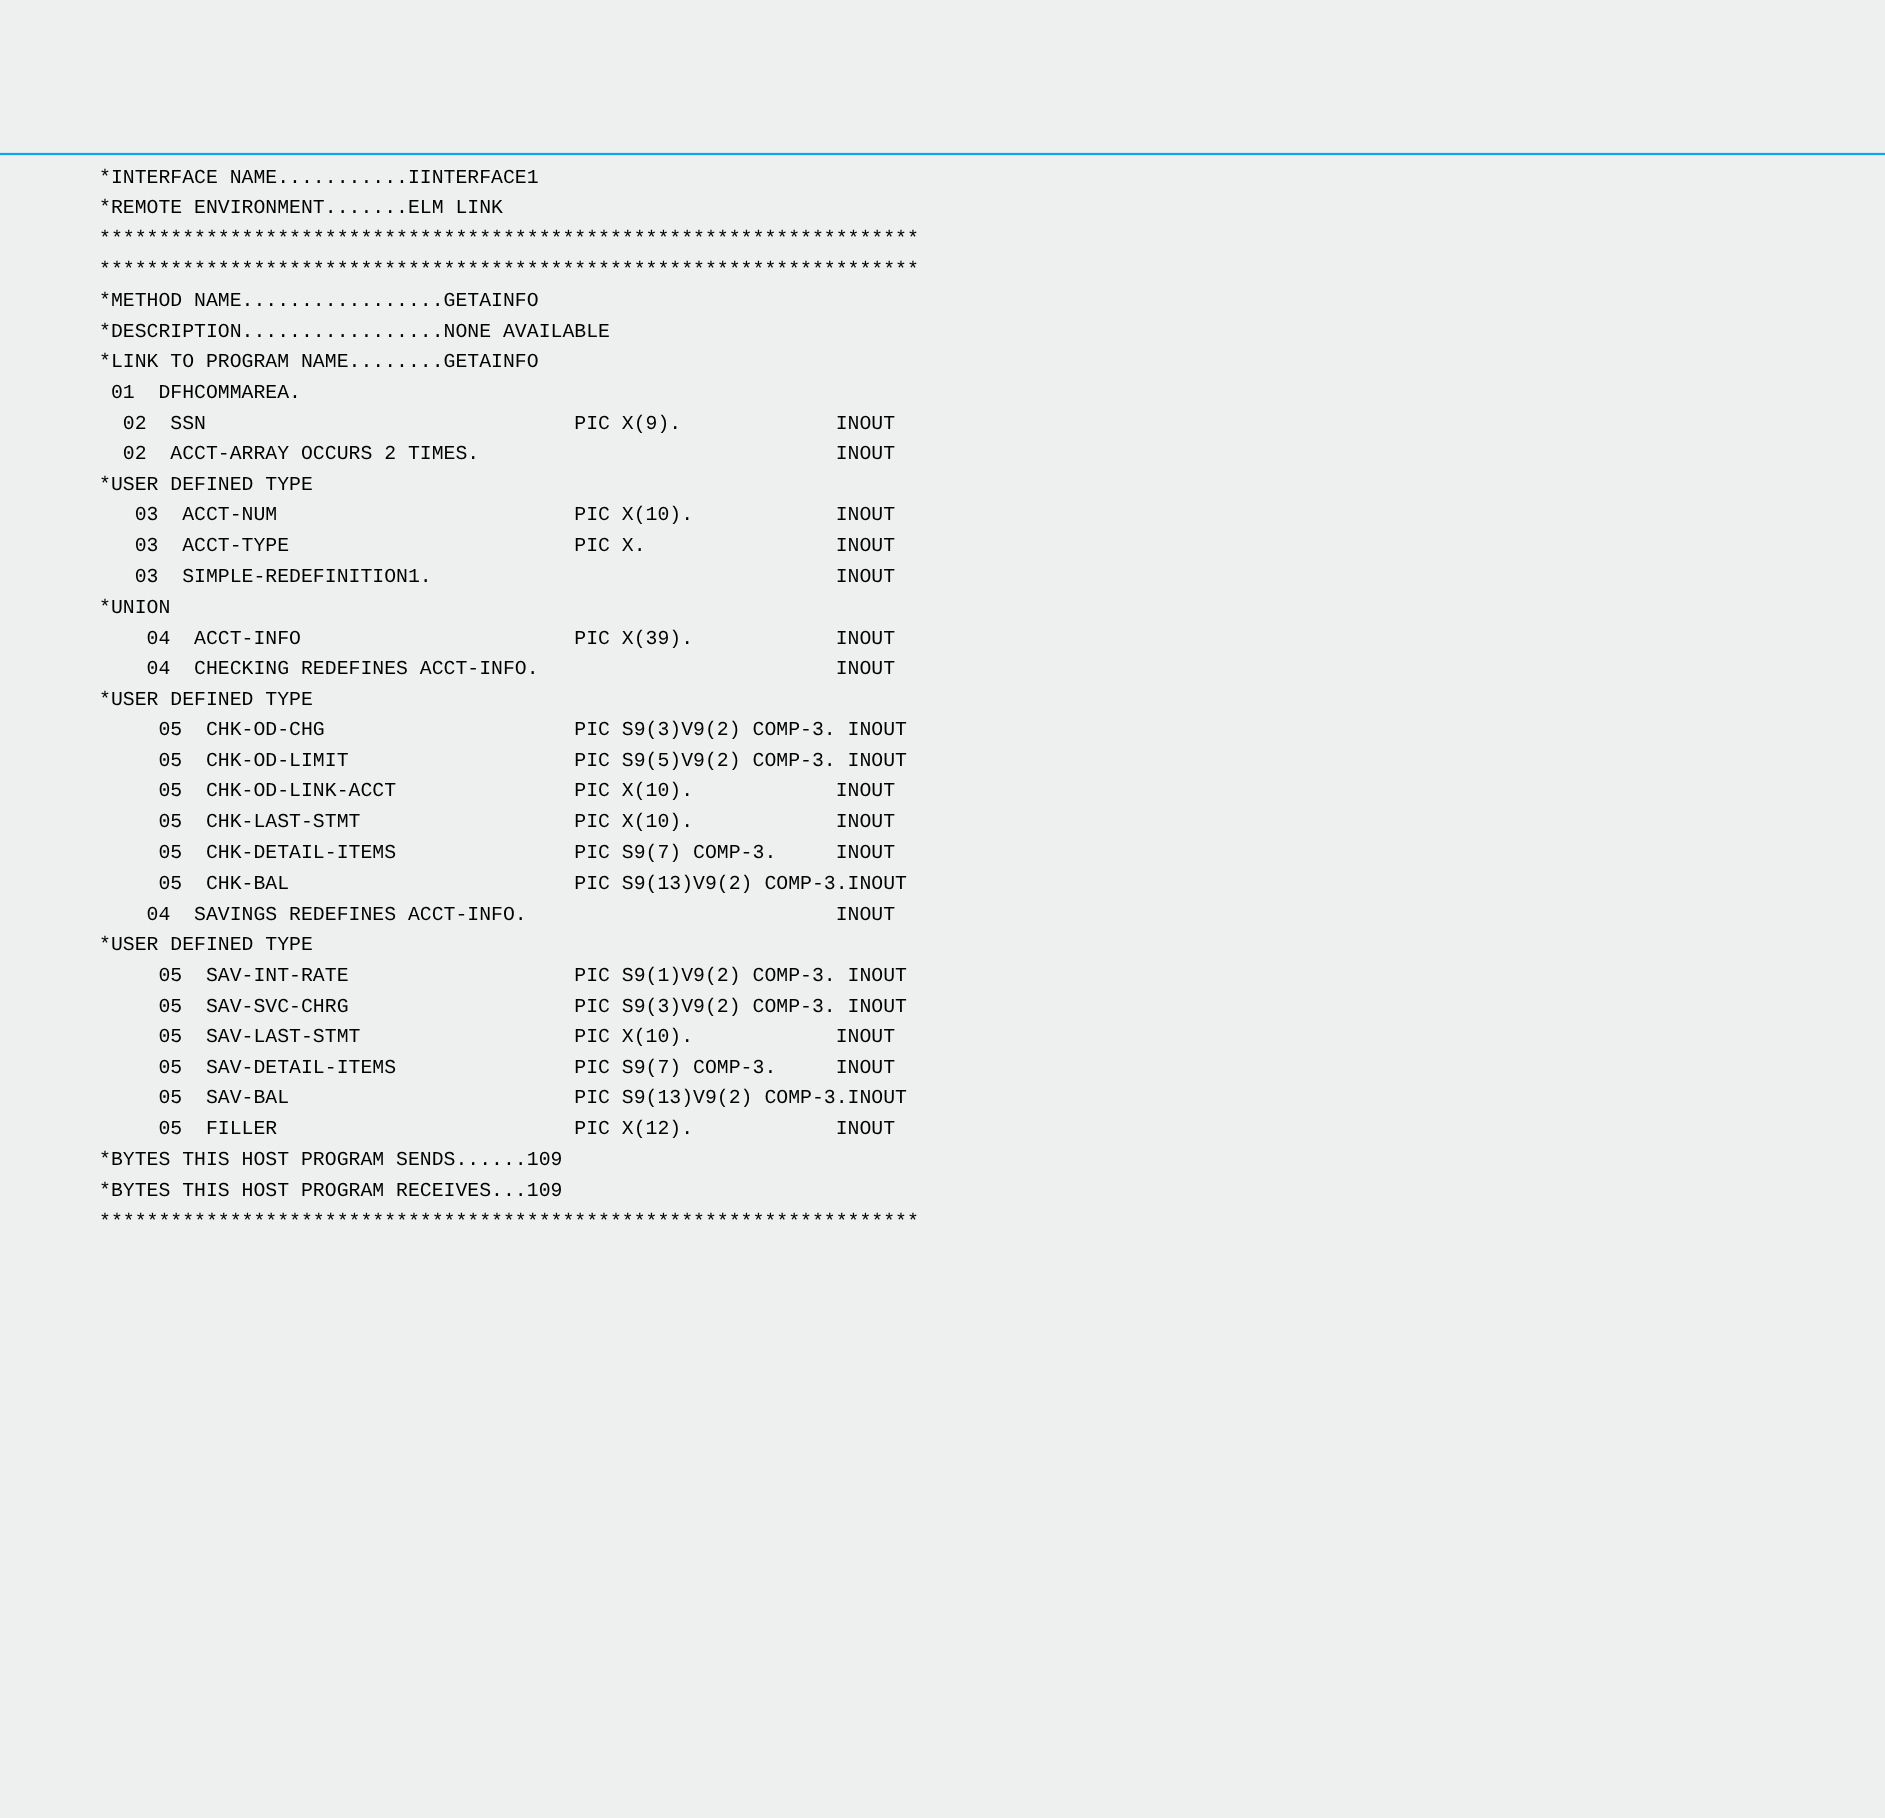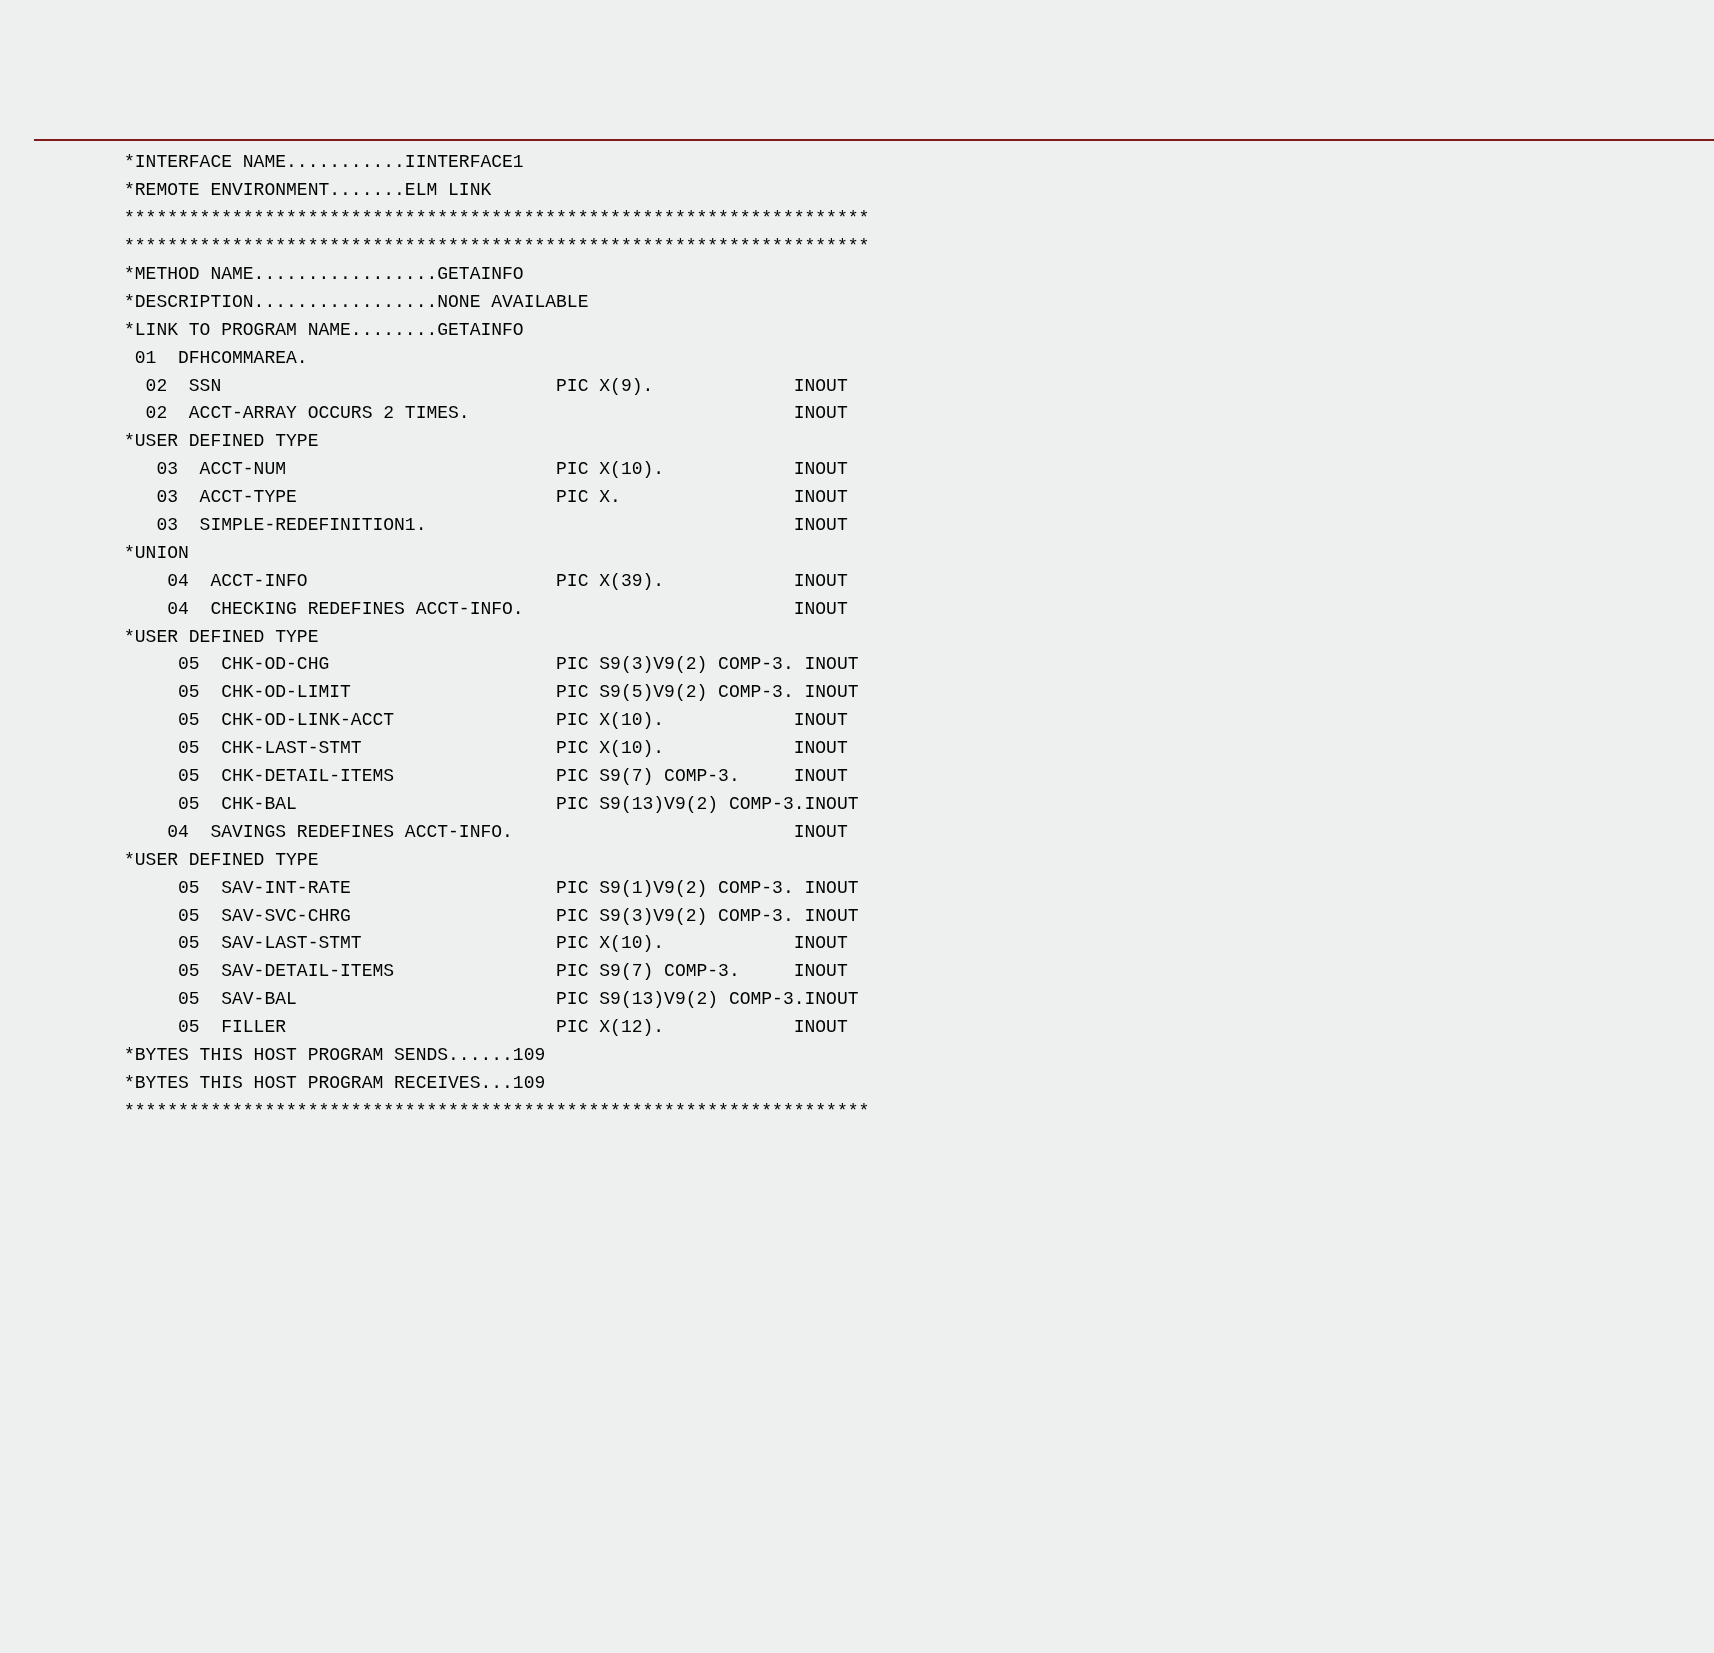--- a/index.html
+++ b/index.html
@@ -7,22 +7,21 @@
     padding: 0;
     background: #eef0f0;
     font-family: "Courier New", Courier, monospace;
     font-size: 18px;
     line-height: 1.55;
     color: #000;
     white-space: pre;
   }
   .page {
     padding: 8px 0 16px 90px;
-    border-top: 2px solid #7f1d1d;
-    margin-left: 34px;
+    border-top: 2px solid #0ea5e9;
   }
   .line { display: block; }
 </style>
 </head>
 <body>
 
 
 
 <div class="page" id="listing"><span class="line">*INTERFACE NAME...........IINTERFACE1</span><span class="line">*REMOTE ENVIRONMENT.......ELM LINK</span><span class="line">*********************************************************************</span><span class="line"></span><span class="line"></span><span class="line">*********************************************************************</span><span class="line">*METHOD NAME.................GETAINFO</span><span class="line">*DESCRIPTION.................NONE AVAILABLE</span><span class="line">*LINK TO PROGRAM NAME........GETAINFO</span><span class="line"></span><span class="line"> 01  DFHCOMMAREA.</span><span class="line">  02  SSN                               PIC X(9).             INOUT</span><span class="line">  02  ACCT-ARRAY OCCURS 2 TIMES.                              INOUT</span><span class="line">*USER DEFINED TYPE</span><span class="line">   03  ACCT-NUM                         PIC X(10).            INOUT</span><span class="line">   03  ACCT-TYPE                        PIC X.                INOUT</span><span class="line">   03  SIMPLE-REDEFINITION1.                                  INOUT</span><span class="line">*UNION</span><span class="line">    04  ACCT-INFO                       PIC X(39).            INOUT</span><span class="line">    04  CHECKING REDEFINES ACCT-INFO.                         INOUT</span><span class="line">*USER DEFINED TYPE</span><span class="line">     05  CHK-OD-CHG                     PIC S9(3)V9(2) COMP-3. INOUT</span><span class="line">     05  CHK-OD-LIMIT                   PIC S9(5)V9(2) COMP-3. INOUT</span><span class="line">     05  CHK-OD-LINK-ACCT               PIC X(10).            INOUT</span><span class="line">     05  CHK-LAST-STMT                  PIC X(10).            INOUT</span><span class="line">     05  CHK-DETAIL-ITEMS               PIC S9(7) COMP-3.     INOUT</span><span class="line">     05  CHK-BAL                        PIC S9(13)V9(2) COMP-3.INOUT</span><span class="line">    04  SAVINGS REDEFINES ACCT-INFO.                          INOUT</span><span class="line">*USER DEFINED TYPE</span><span class="line">     05  SAV-INT-RATE                   PIC S9(1)V9(2) COMP-3. INOUT</span><span class="line">     05  SAV-SVC-CHRG                   PIC S9(3)V9(2) COMP-3. INOUT</span><span class="line">     05  SAV-LAST-STMT                  PIC X(10).            INOUT</span><span class="line">     05  SAV-DETAIL-ITEMS               PIC S9(7) COMP-3.     INOUT</span><span class="line">     05  SAV-BAL                        PIC S9(13)V9(2) COMP-3.INOUT</span><span class="line">     05  FILLER                         PIC X(12).            INOUT</span><span class="line"></span><span class="line">*BYTES THIS HOST PROGRAM SENDS......109</span><span class="line">*BYTES THIS HOST PROGRAM RECEIVES...109</span><span class="line">*********************************************************************</span></div>
 

